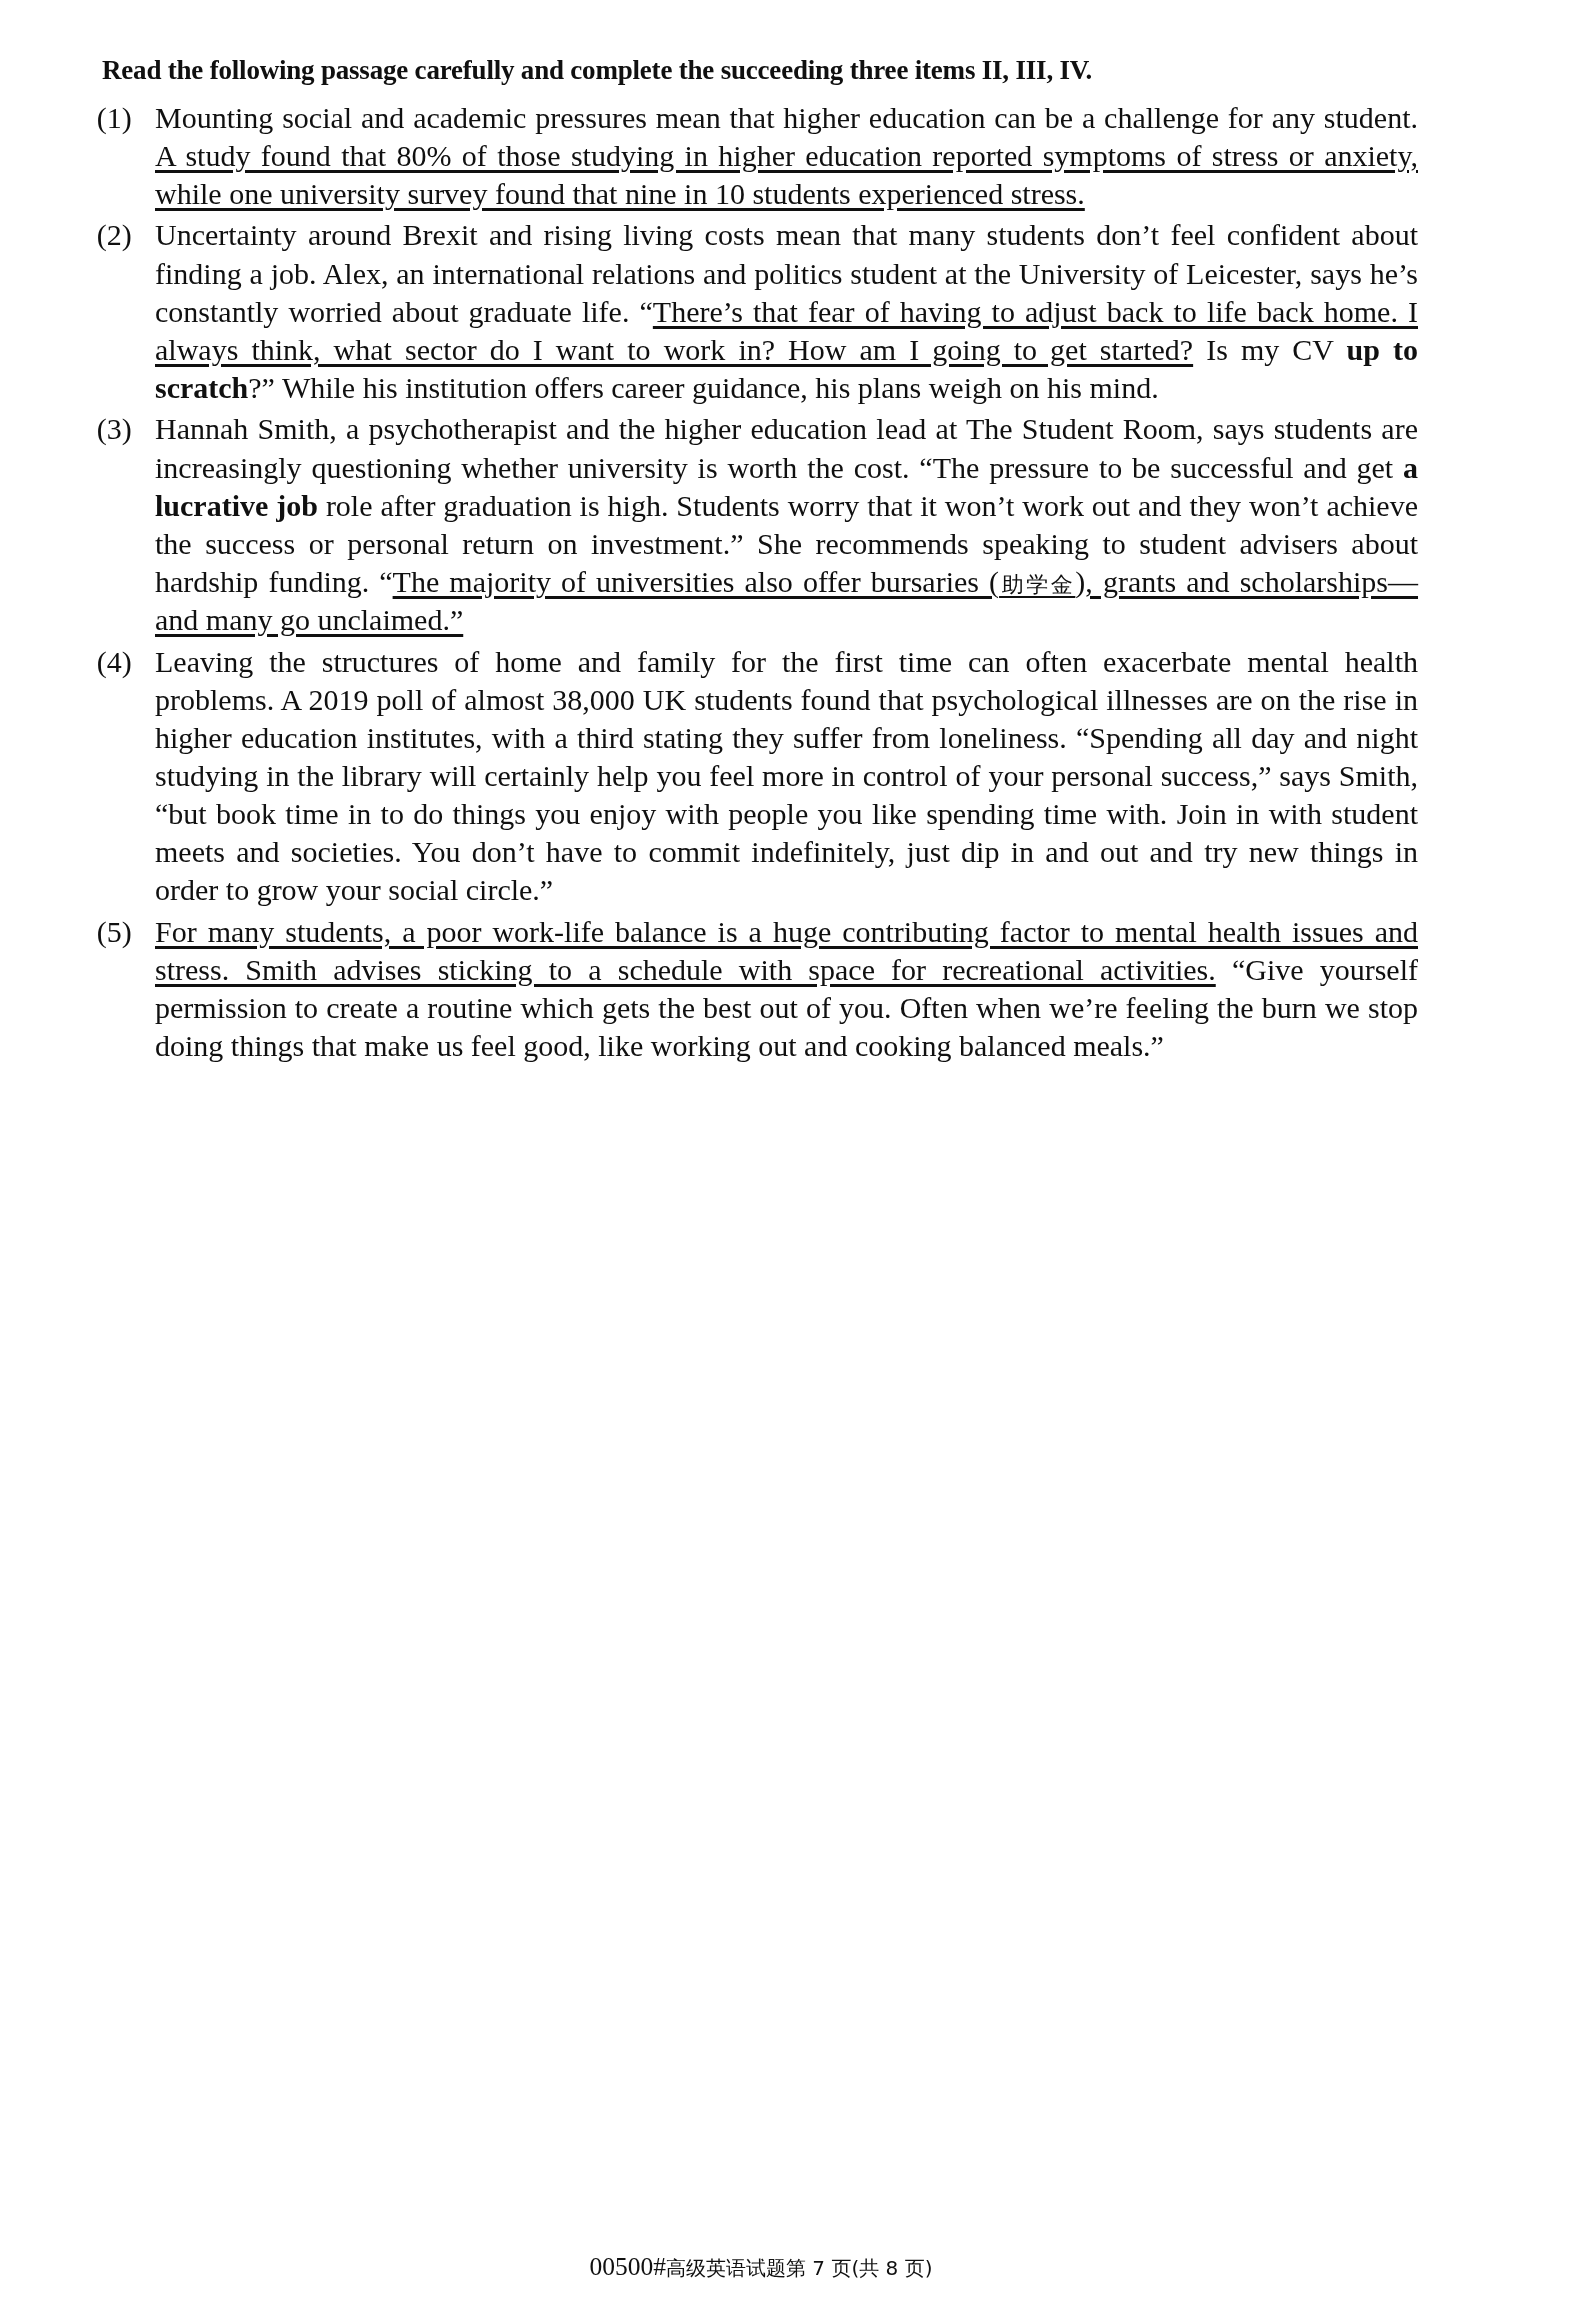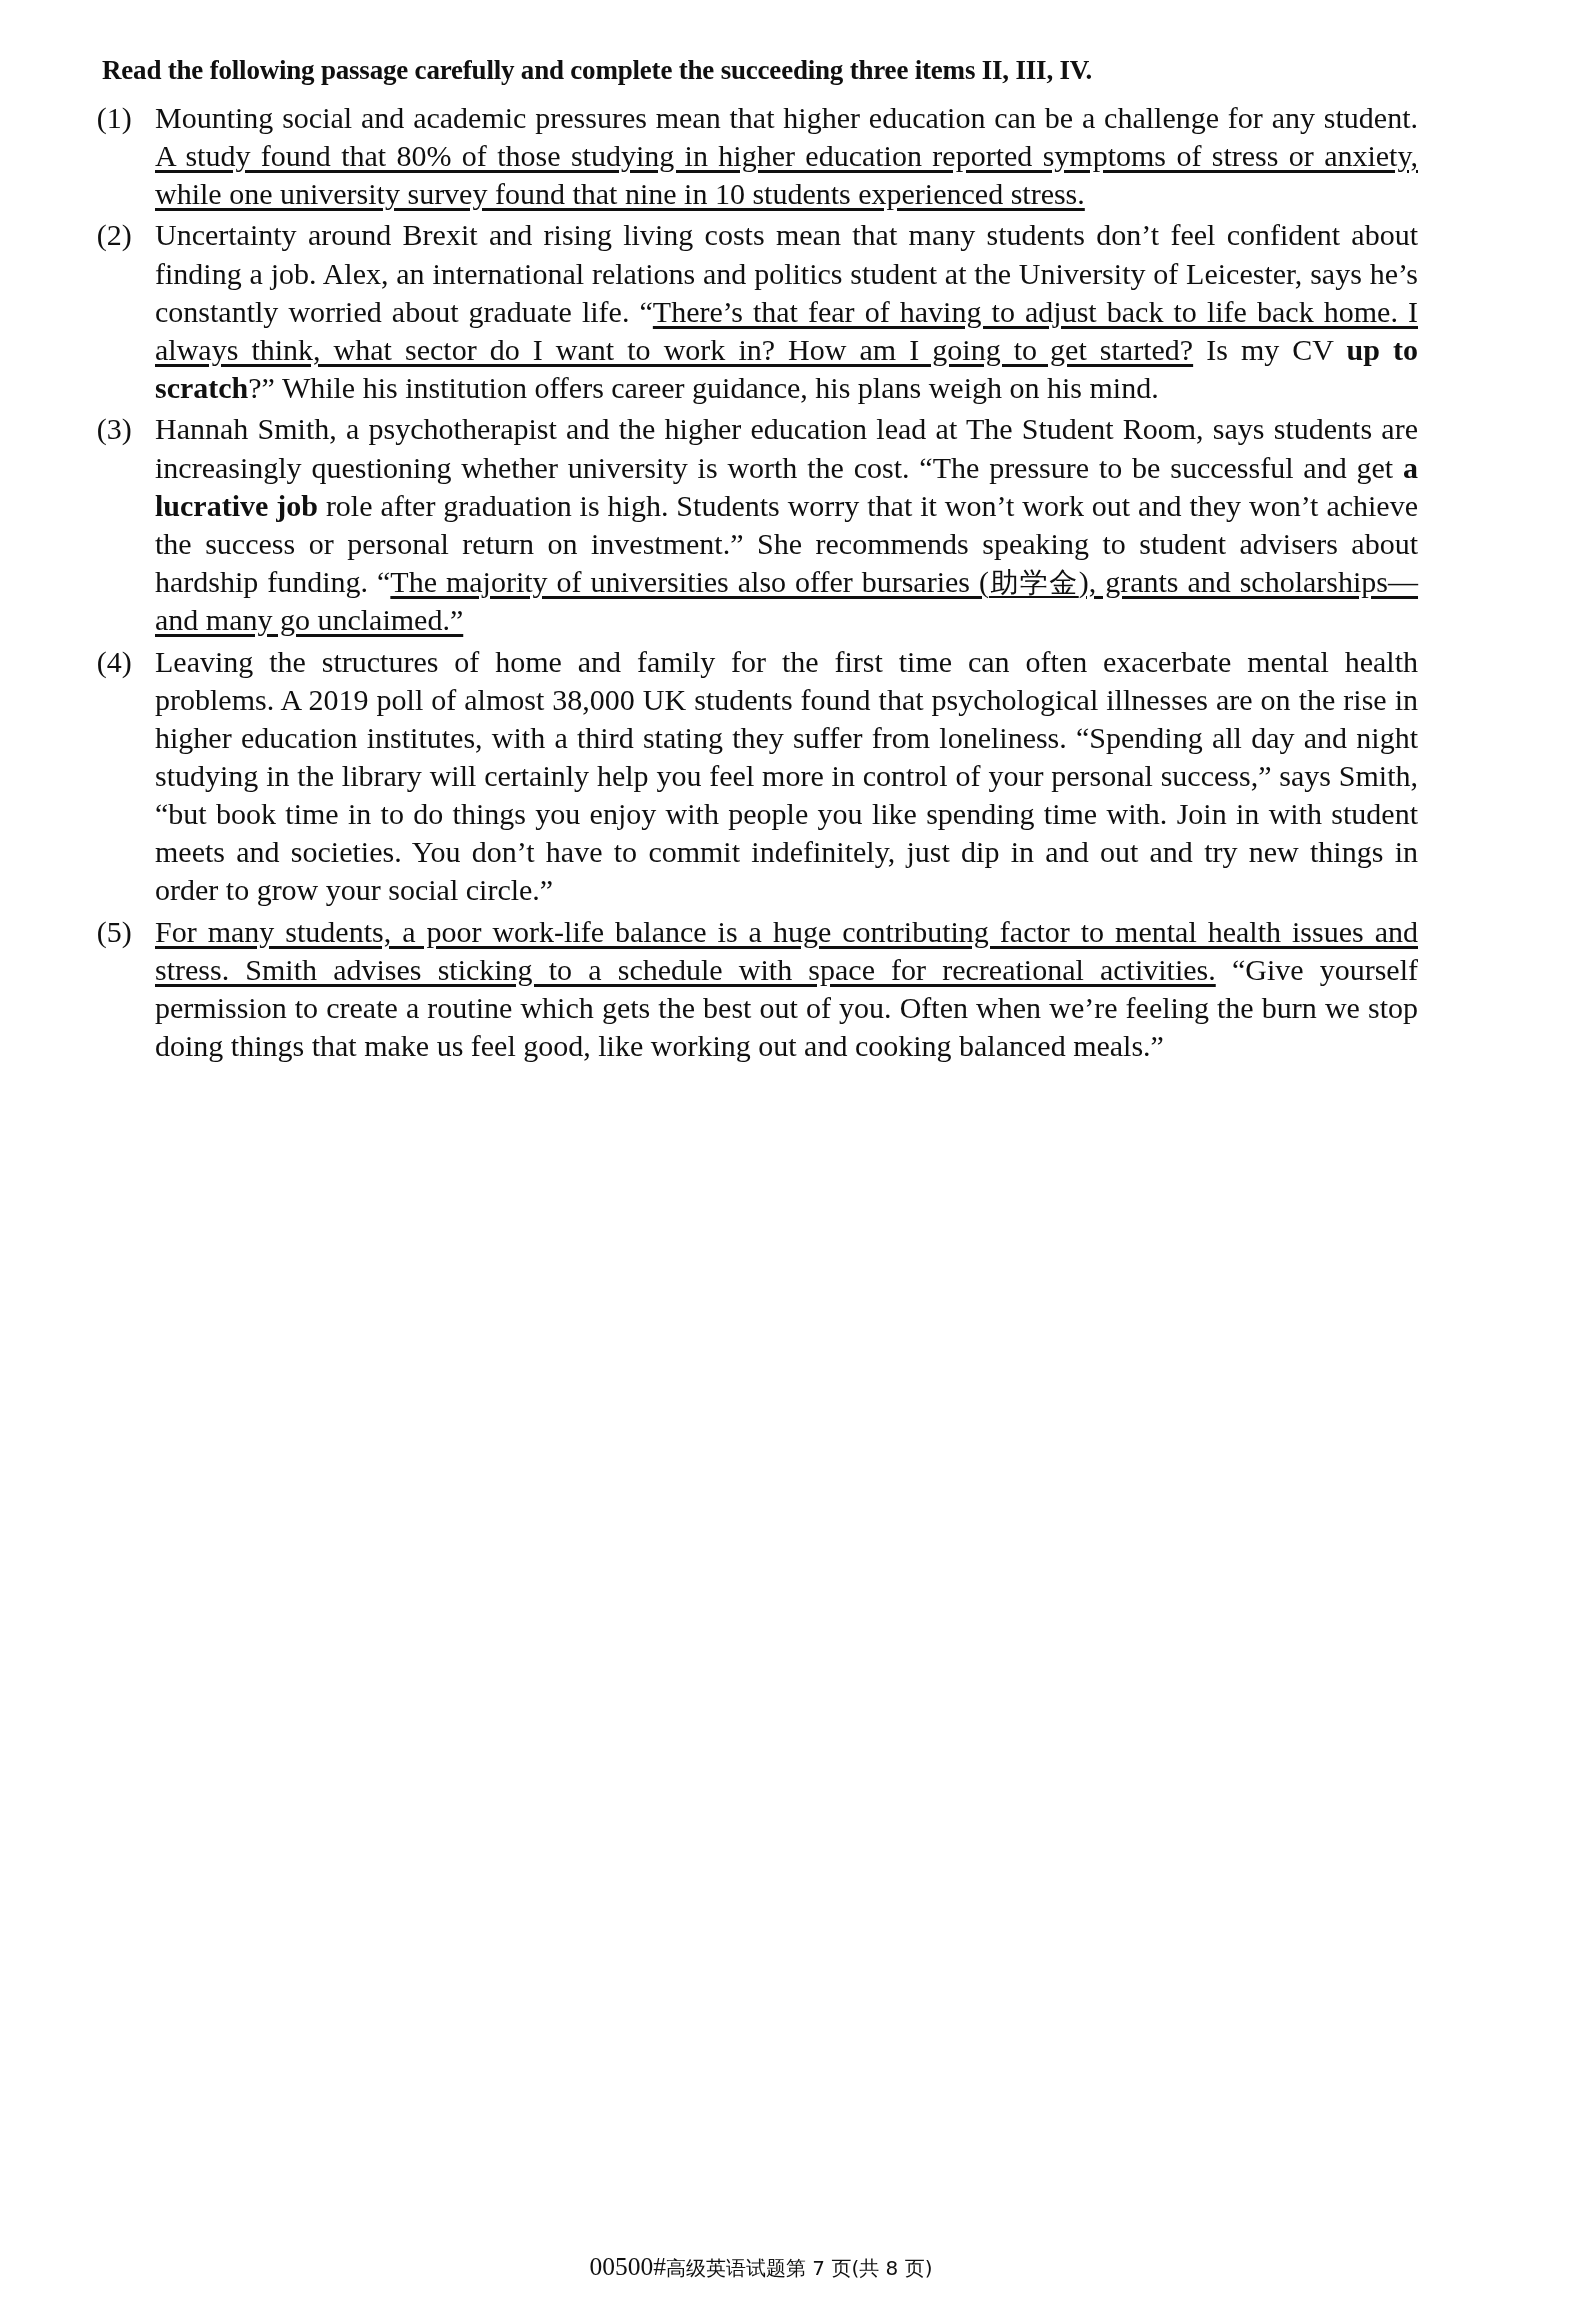--- a/index.html
+++ b/index.html
@@ -50,21 +50,21 @@
     text-align: justify;
     text-justify: inter-word;
     hyphens: none;
   }
   .ptext > span { }
   .u {
     text-decoration: underline;
     text-underline-offset: 3.5px;
   }
   .b { font-weight: bold; }
-  .cjk { font-family: "DejaVu Sans", sans-serif; font-size: 28px; }
+  .cjk { font-family: "DejaVu Sans", sans-serif; font-size: 22px; }
   .footer {
     position: absolute;
     left: 0;
     right: 0;
     bottom: 37px;
     text-align: center;
     font-size: 25.5px;
     font-family: "Liberation Serif", serif;
   }
   .footer .cn { font-family: "DejaVu Sans", sans-serif; font-size: 20px; }

